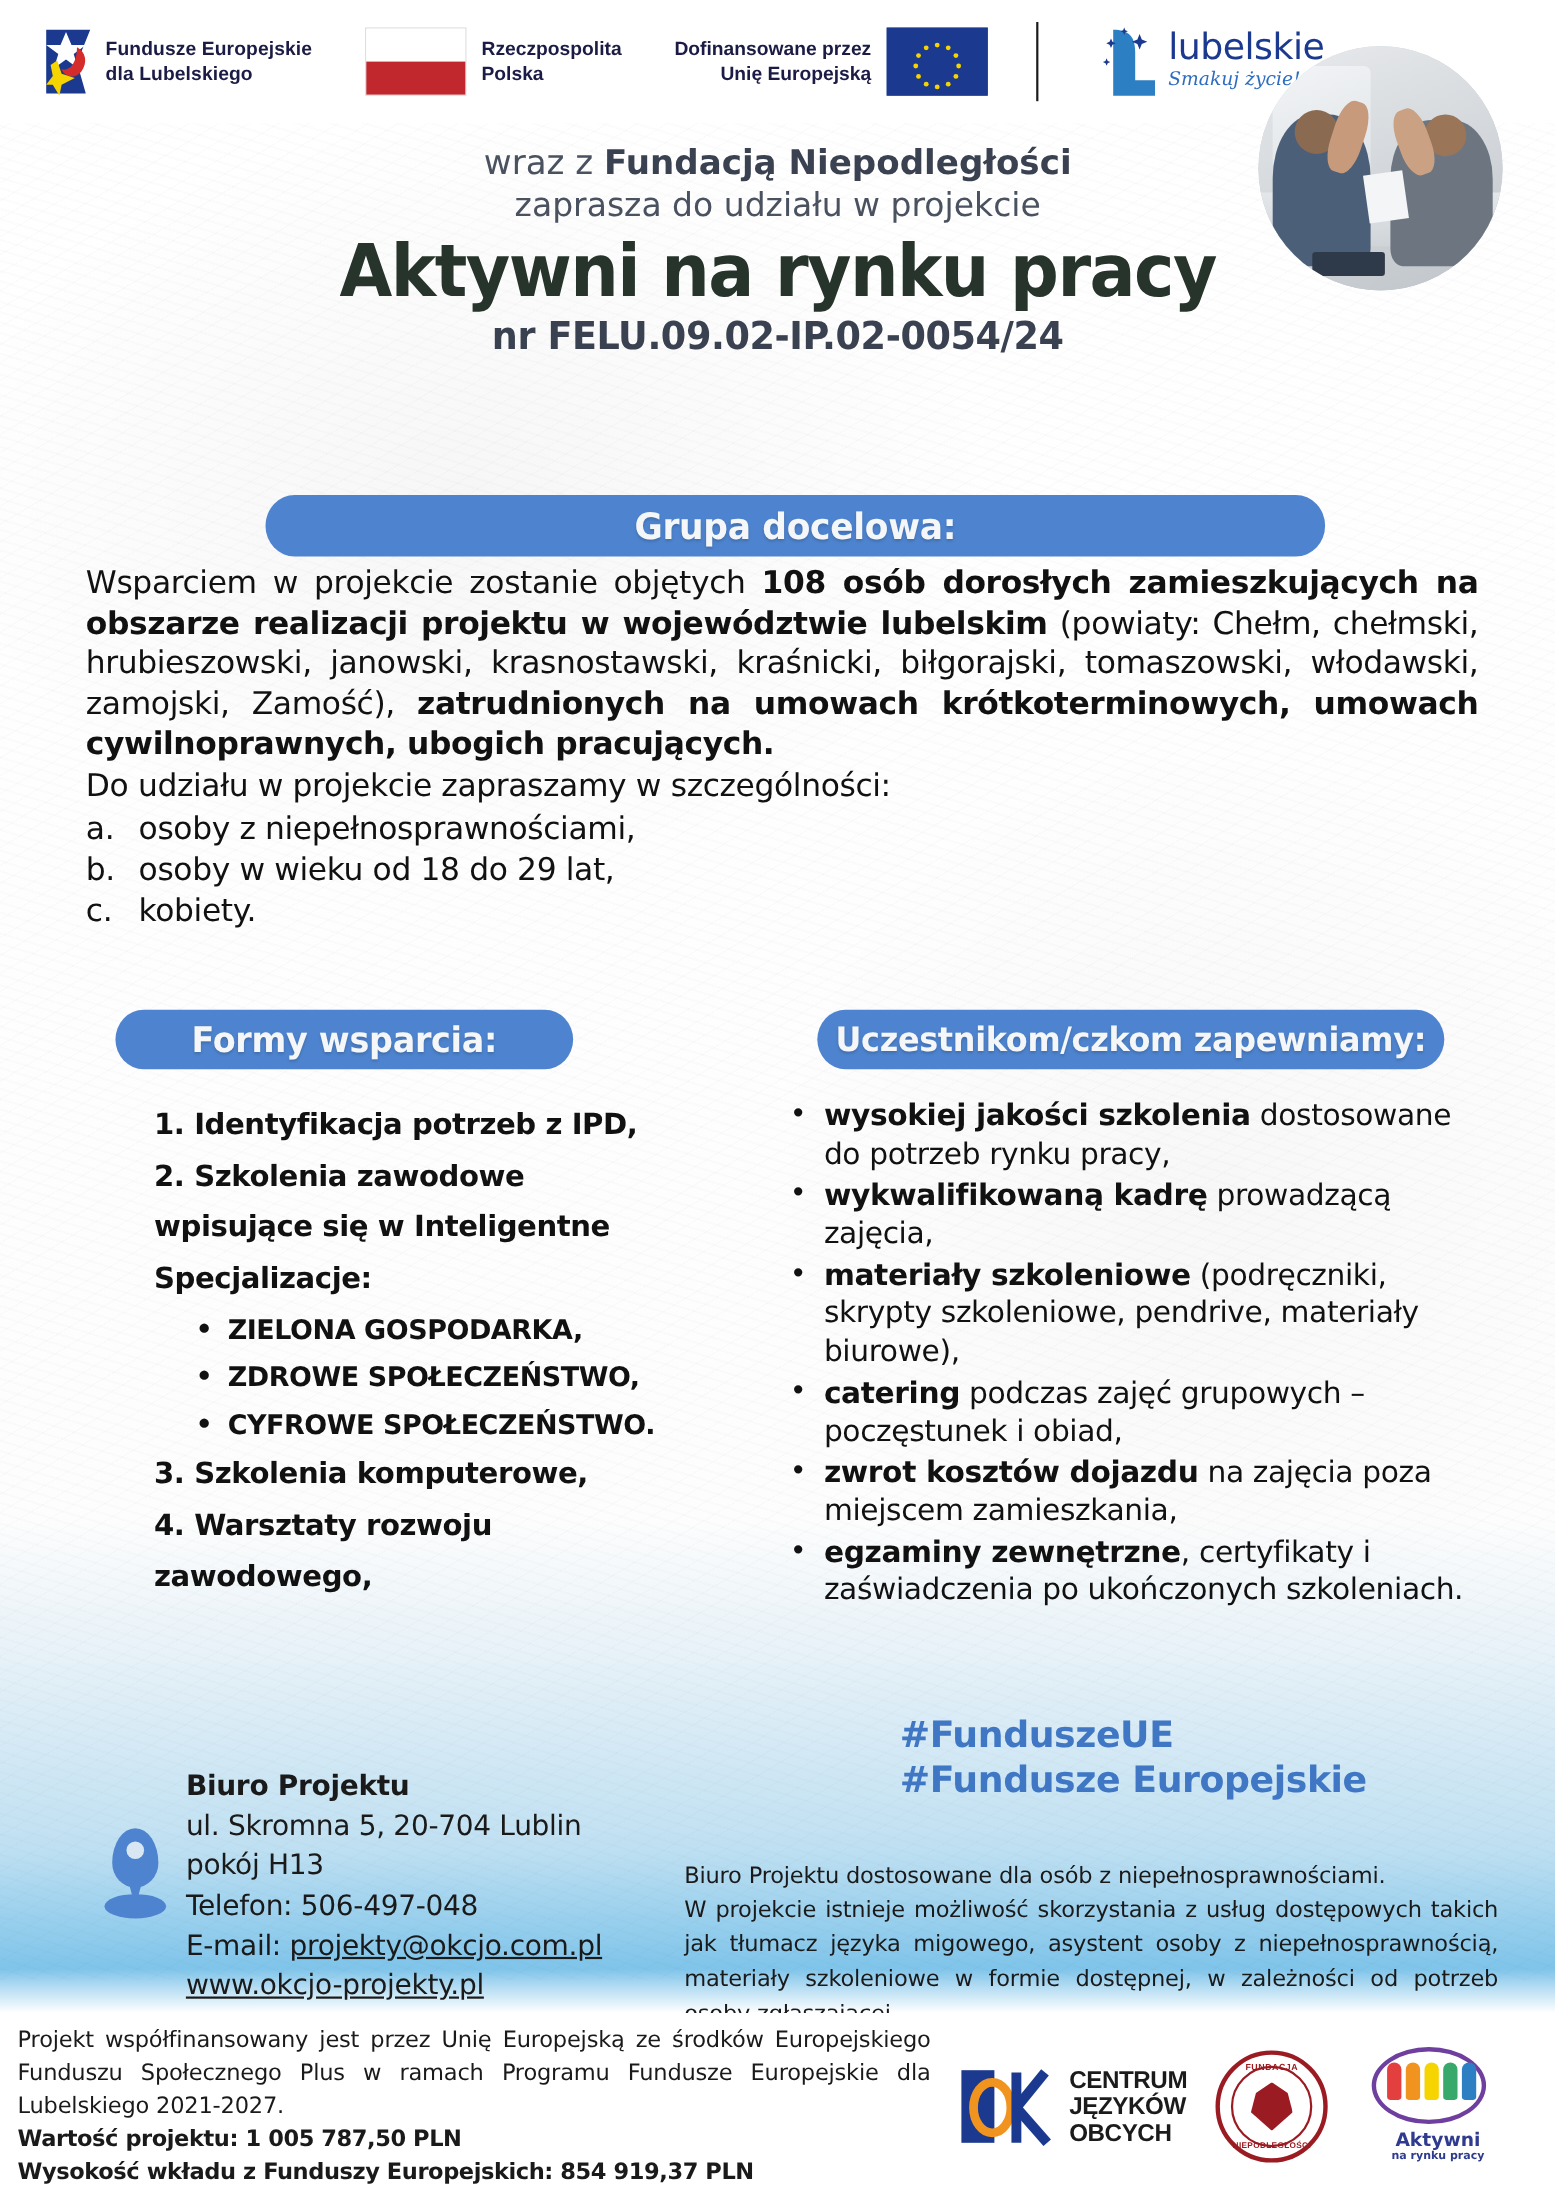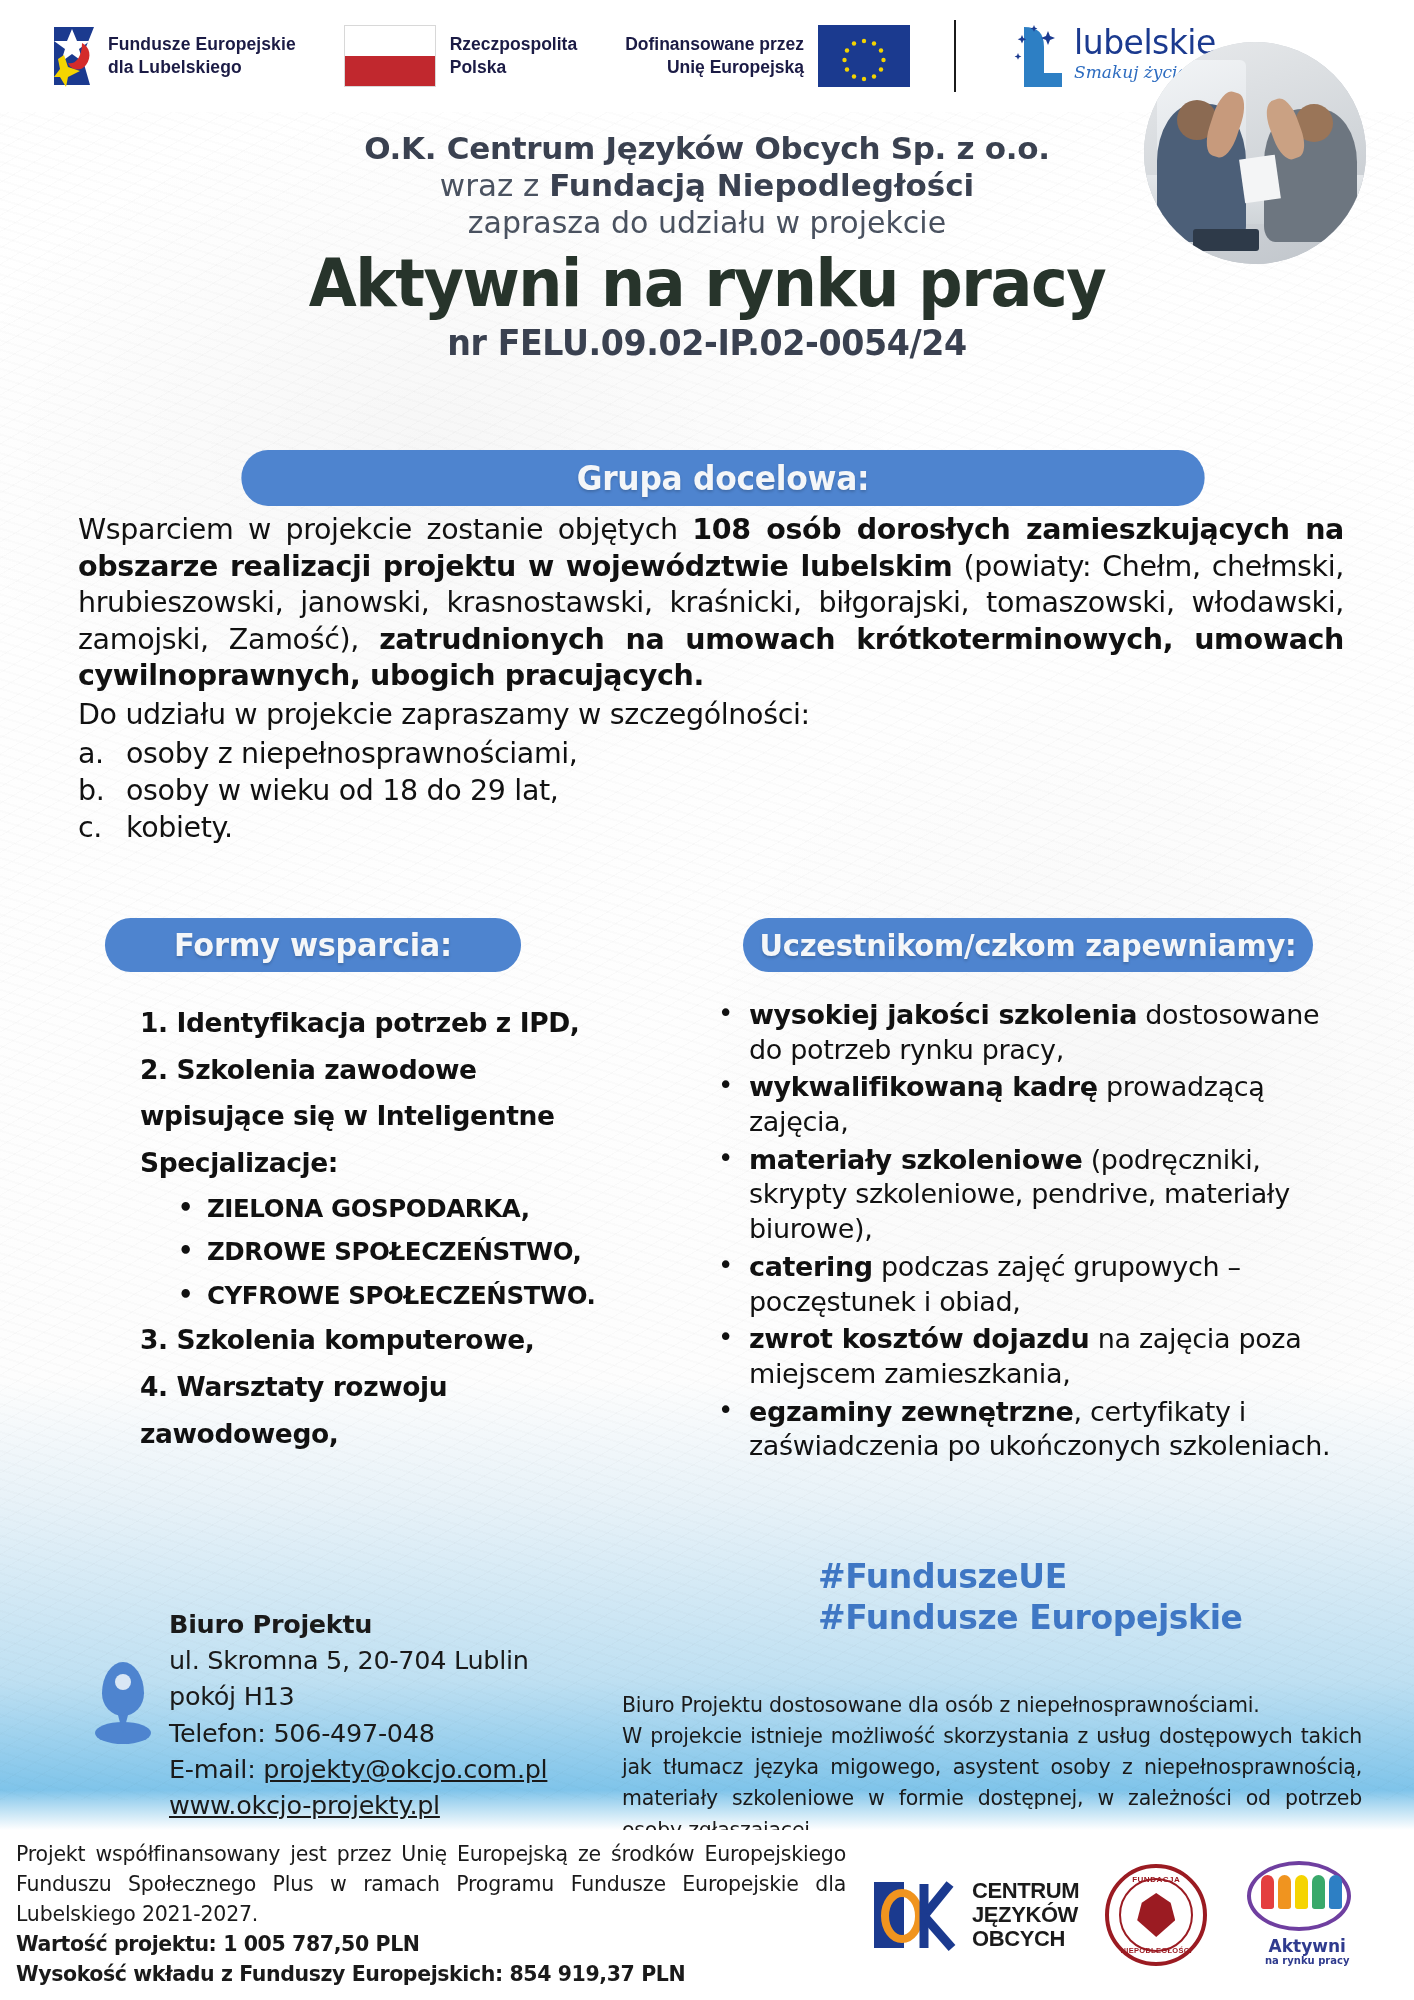--- a/index.html
+++ b/index.html
@@ -39,21 +39,21 @@
     pointer-events: none;
   }
 
   
   .logobar {
     position: relative;
     height: 112px;
     background: #ffffff;
     display: flex;
     align-items: center;
-    padding: 0 40px 0 52px;
+    padding: 0 40px 0 40px;
     z-index: 5;
   }
   .logo-unit { display: flex; align-items: center; }
   .logo-fe { gap: 12px; }
   .fe-mark { width: 44px; height: 62px; position: relative; }
   .fe-label { font-size: 17.5px; line-height: 1.32; color: #1b1b45; font-weight: 700; letter-spacing: .1px; }
 
   .logo-pl { margin-left: 48px; gap: 14px; }
   .pl-flag { width: 92px; height: 62px; border: 1px solid #d8d8d8; }
   .pl-flag .w { height: 50%; background: #ffffff; }
@@ -419,21 +419,20 @@
       <div class="pA-head"></div>
       <div class="pA-arm"></div>
     <div class="pB"></div>
       <div class="pB-head"></div>
       <div class="pB-arm"></div>
     <div class="paper"></div>
       <div class="tablet"></div>
   </div>
 
   <div class="titleblock">
-    <div class="org-line1">O.K. Centrum Języków Obcych Sp. z o.o.</div>
     <div class="org-line2"><span>wraz z </span><b>Fundacją Niepodległości</b></div>
     <div class="org-line3">zaprasza do udziału w projekcie</div>
     <div class="maintitle">Aktywni na rynku pracy</div>
     <div class="projectno">nr FELU.09.02-IP.02-0054/24</div>
   </div>
 
   <div class="banner" id="banner-grupa">Grupa docelowa:</div>
 
   <div class="tg-block">
     <p id="tg-para"><span>Wsparciem w projekcie zostanie objętych </span><b>108 osób dorosłych zamieszkujących na obszarze realizacji projektu w województwie lubelskim</b><span> (powiaty: Chełm, chełmski, hrubieszowski, janowski, krasnostawski, kraśnicki, biłgorajski, tomaszowski, włodawski, zamojski, Zamość), </span><b>zatrudnionych na umowach krótkoterminowych, umowach cywilnoprawnych, ubogich pracujących.</b></p>

